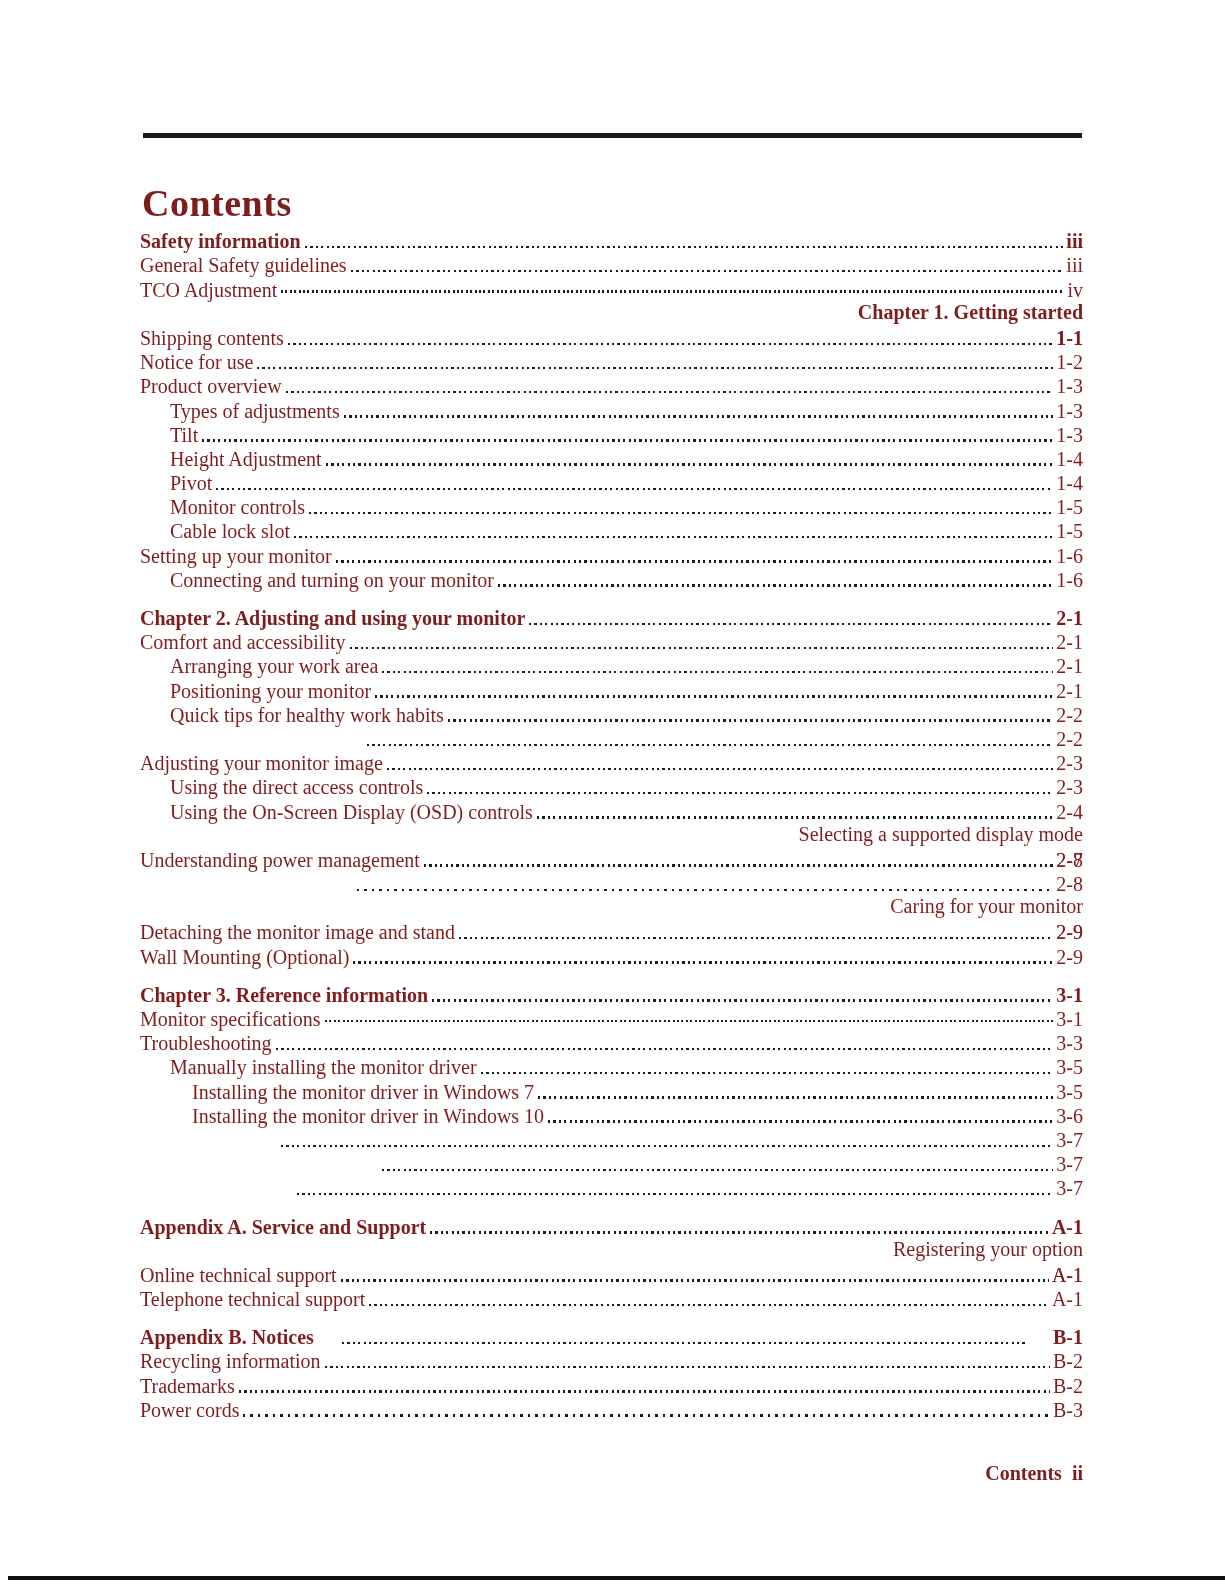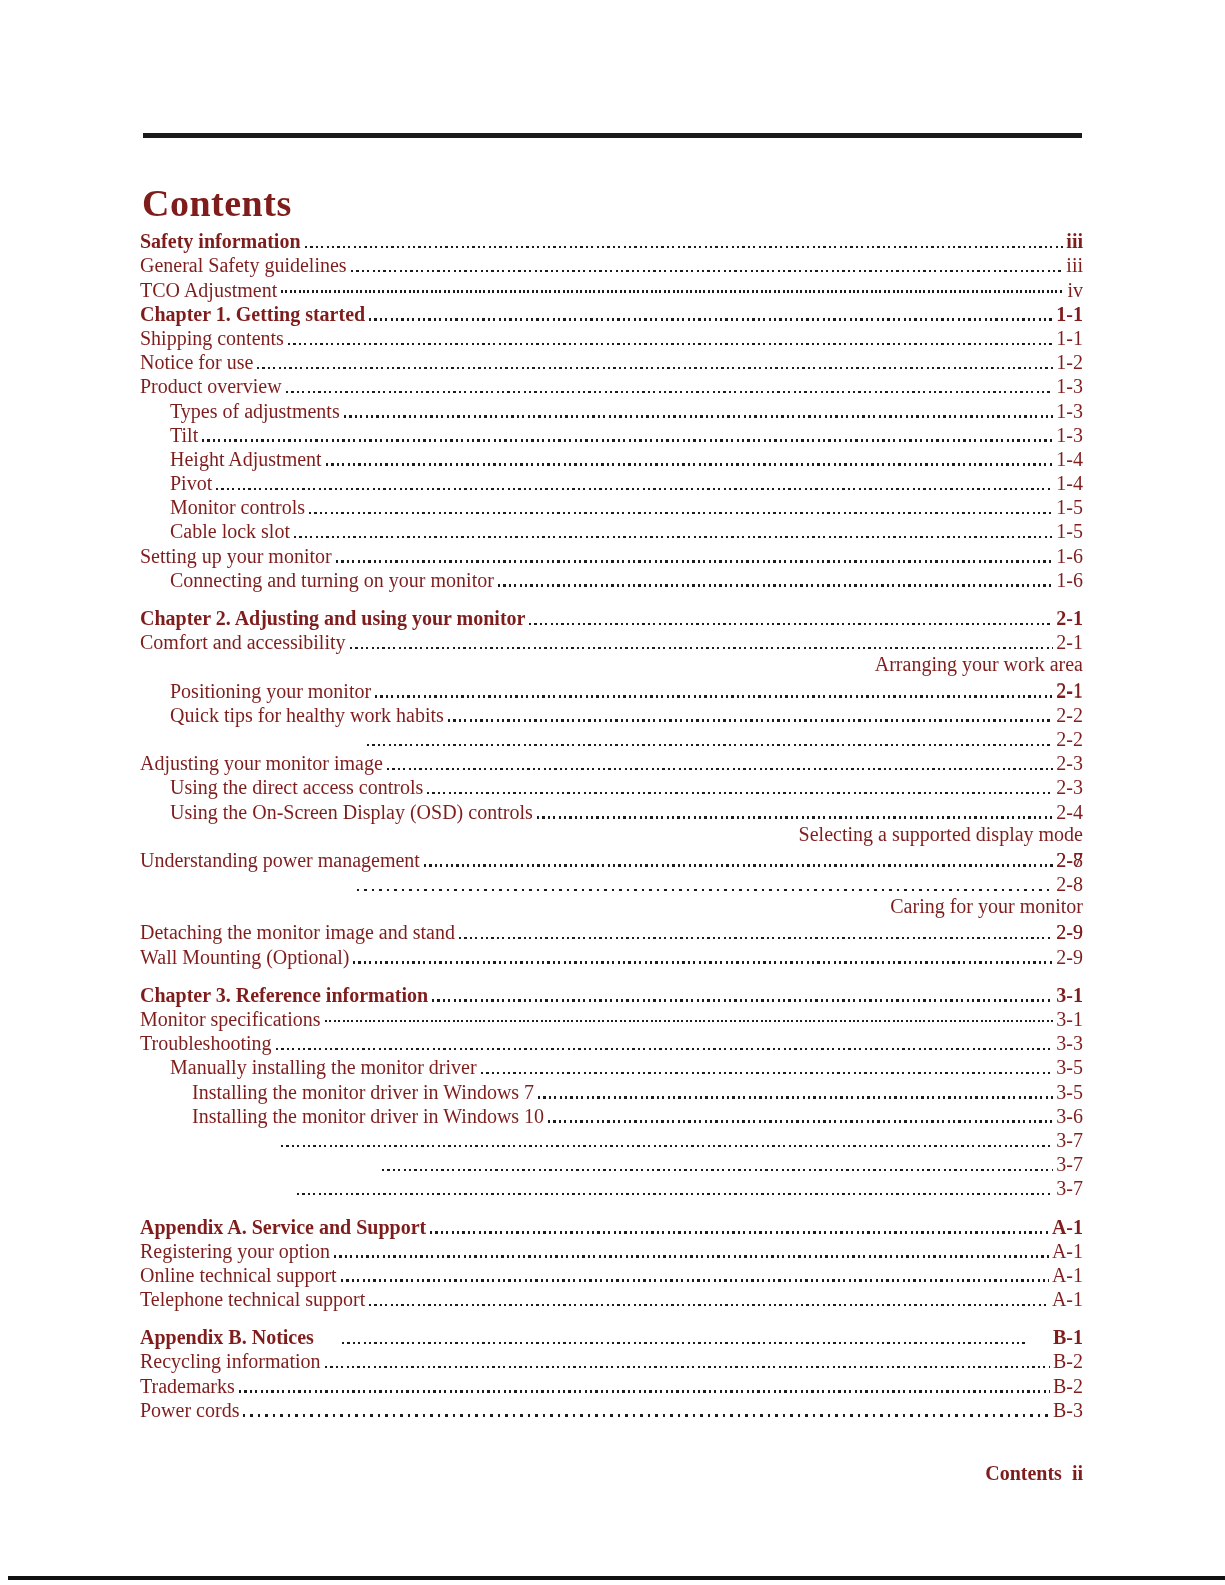--- a/index.html
+++ b/index.html
@@ -71,21 +71,21 @@
       <div class="row" style="padding-left: 0px;">
         <span class="label">General Safety guidelines</span>
         <span class="leader dots"></span>
         <span class="pagenum">iii</span>
       </div>
       <div class="row" style="padding-left: 0px;">
         <span class="label">TCO Adjustment</span>
         <span class="leader mid"></span>
         <span class="pagenum">iv</span>
       </div>
-      <div class="row bold" style="padding-left: 0px;">
+      <div class="row bold" style="padding-left: 0px; flex-direction: column;">
         <span class="label">Chapter 1. Getting started</span>
         <span class="leader dots"></span>
         <span class="pagenum">1-1</span>
       </div>
       <div class="row" style="padding-left: 0px;">
         <span class="label">Shipping contents</span>
         <span class="leader dots"></span>
         <span class="pagenum">1-1</span>
       </div>
       <div class="row" style="padding-left: 0px;">
@@ -141,21 +141,21 @@
       <div class="row bold gap" style="padding-left: 0px;">
         <span class="label">Chapter 2. Adjusting and using your monitor</span>
         <span class="leader dots"></span>
         <span class="pagenum">2-1</span>
       </div>
       <div class="row" style="padding-left: 0px;">
         <span class="label">Comfort and accessibility</span>
         <span class="leader dots"></span>
         <span class="pagenum">2-1</span>
       </div>
-      <div class="row" style="padding-left: 30px; flex-direction: column;">
+      <div class="row" style="padding-left: 30px;">
         <span class="label">Arranging your work area</span>
         <span class="leader dots"></span>
         <span class="pagenum">2-1</span>
       </div>
       <div class="row" style="padding-left: 30px;">
         <span class="label">Positioning your monitor</span>
         <span class="leader dots"></span>
         <span class="pagenum">2-1</span>
       </div>
       <div class="row" style="padding-left: 30px;">
@@ -256,21 +256,21 @@
       <div class="row" style="padding-left: 153px;">
         <span class="label"></span>
         <span class="leader dots"></span>
         <span class="pagenum">3-7</span>
       </div>
       <div class="row bold gap" style="padding-left: 0px;">
         <span class="label">Appendix A. Service and Support</span>
         <span class="leader dots"></span>
         <span class="pagenum">A-1</span>
       </div>
-      <div class="row" style="padding-left: 0px;">
+      <div class="row" style="padding-left: 0px; flex-direction: column;">
         <span class="label">Registering your option</span>
         <span class="leader dots"></span>
         <span class="pagenum">A-1</span>
       </div>
       <div class="row" style="padding-left: 0px;">
         <span class="label">Online technical support</span>
         <span class="leader dots"></span>
         <span class="pagenum">A-1</span>
       </div>
       <div class="row" style="padding-left: 0px;">

